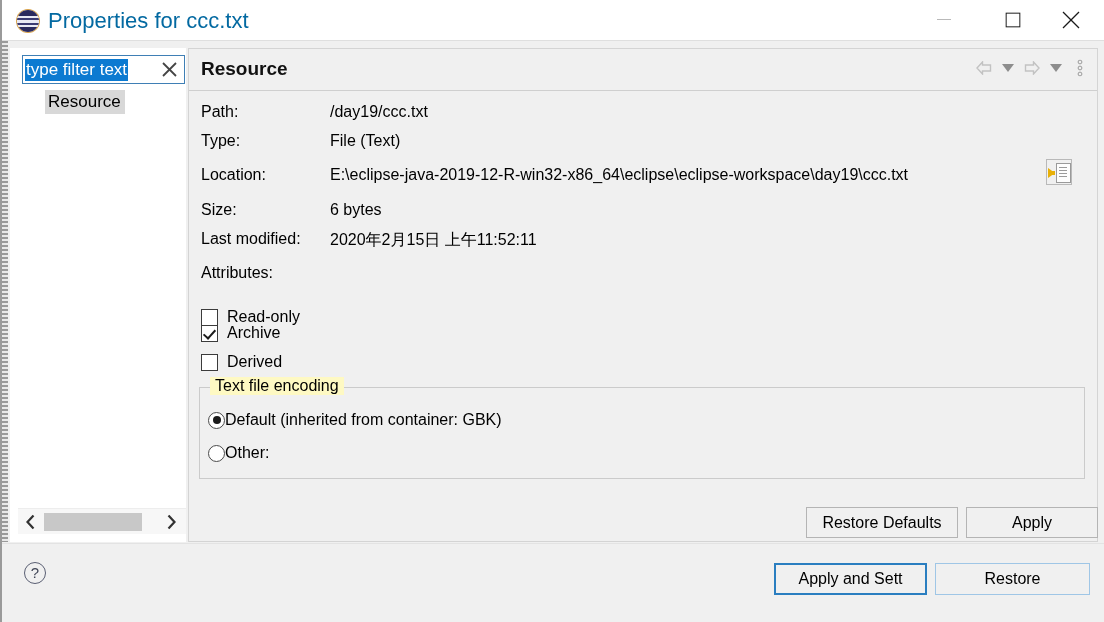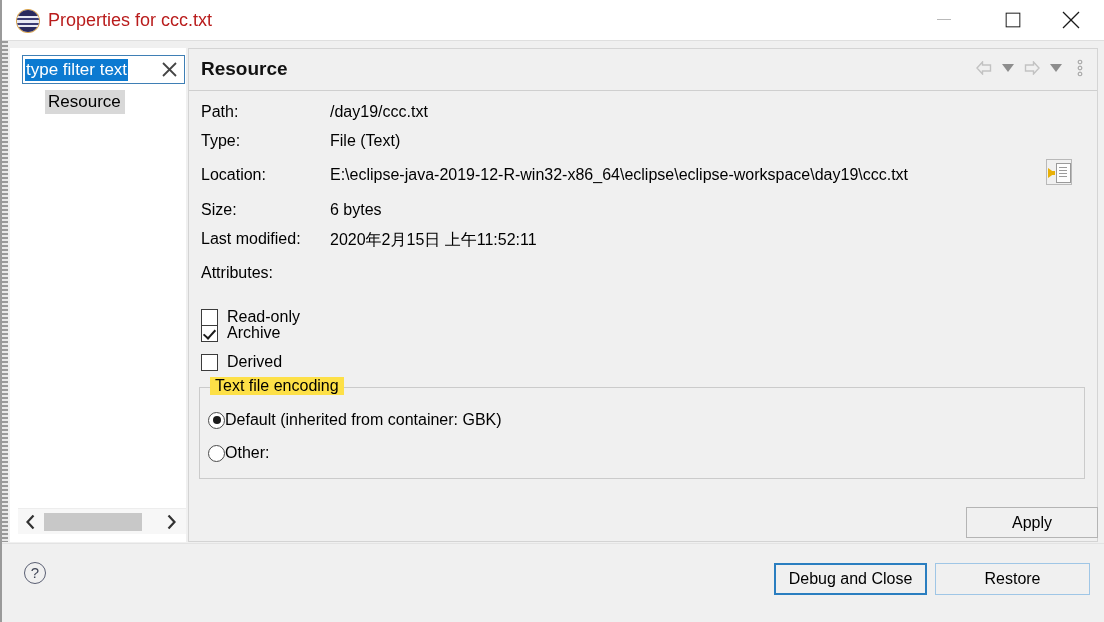--- a/index.html
+++ b/index.html
@@ -50,23 +50,23 @@
         #3c3b72 36%, #3c3b72 46%,
         #e9e9f4 46%, #e9e9f4 57%,
         #3c3b72 57%, #3c3b72 67%,
         #e9e9f4 67%, #e9e9f4 77%,
         #2b2a5e 77%, #2b2a5e 100%);
     box-shadow: 0 0 0 1px #d8a24a;
   }
   #title-text {
     position: absolute;
     left: 46px; top: 8px;
-    font-size: 18px;
+    font-size: 22px;
     line-height: 25px;
-    color: #b91c1c;
+    color: #0369a1;
     white-space: nowrap;
   }
   .winbtn {
     position: absolute;
     top: 0;
     width: 46px;
     height: 40px;
     cursor: default;
   }
   #btn-min { right: 139px; }
@@ -312,21 +312,21 @@
     position: absolute;
     left: 10px; top: 338px;
     width: 886px;
     height: 92px;
     border: 1px solid #cbcbcb;
     box-sizing: border-box;
   }
   #encoding-legend {
     position: absolute;
     left: 10px; top: -11px;
-    background: #fde047;
+    background: #fef9c3;
     padding: 0 5px;
     font-size: 16px;
     white-space: nowrap;
   }
   .radio-row {
     position: absolute;
     left: 8px;
     height: 24px;
     display: flex;
     align-items: center;
@@ -578,22 +578,23 @@
         <span class="rb-label">Default (inherited from container: GBK)</span>
       </div>
 
       <div class="radio-row" id="radio-other">
         <span class="rbox"></span>
         <span class="rb-label">Other:</span>
       </div>
 
     </div>
 
+    <button class="panel-btn" id="btn-restore-defaults">Restore Defaults</button>
     <button class="panel-btn" id="btn-apply">Apply</button>
   </div>
 
   <div id="footer">
     <div id="help-icon">?</div>
-    <button class="footer-btn" id="btn-apply-close">Debug and Close</button>
+    <button class="footer-btn" id="btn-apply-close">Apply and Sett</button>
     <button class="footer-btn" id="btn-cancel">Restore</button>
   </div>
 
 </div>
 
 </body></html>

